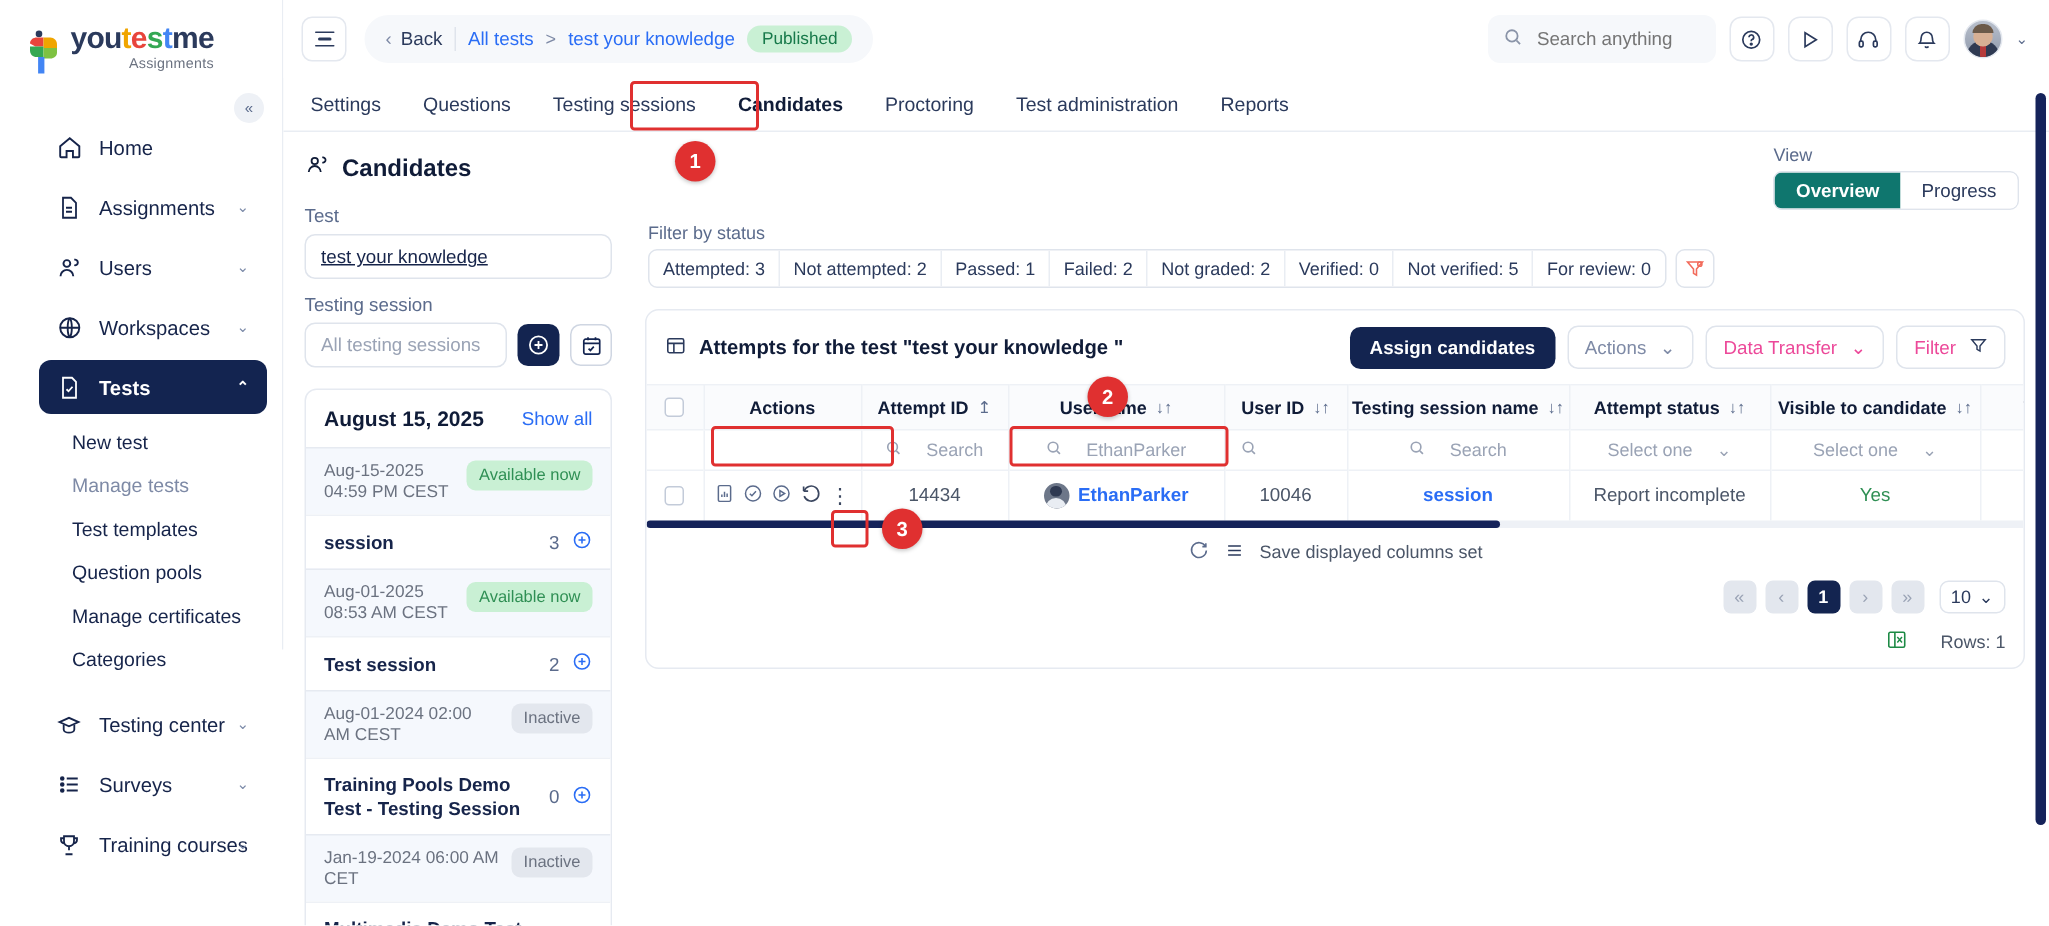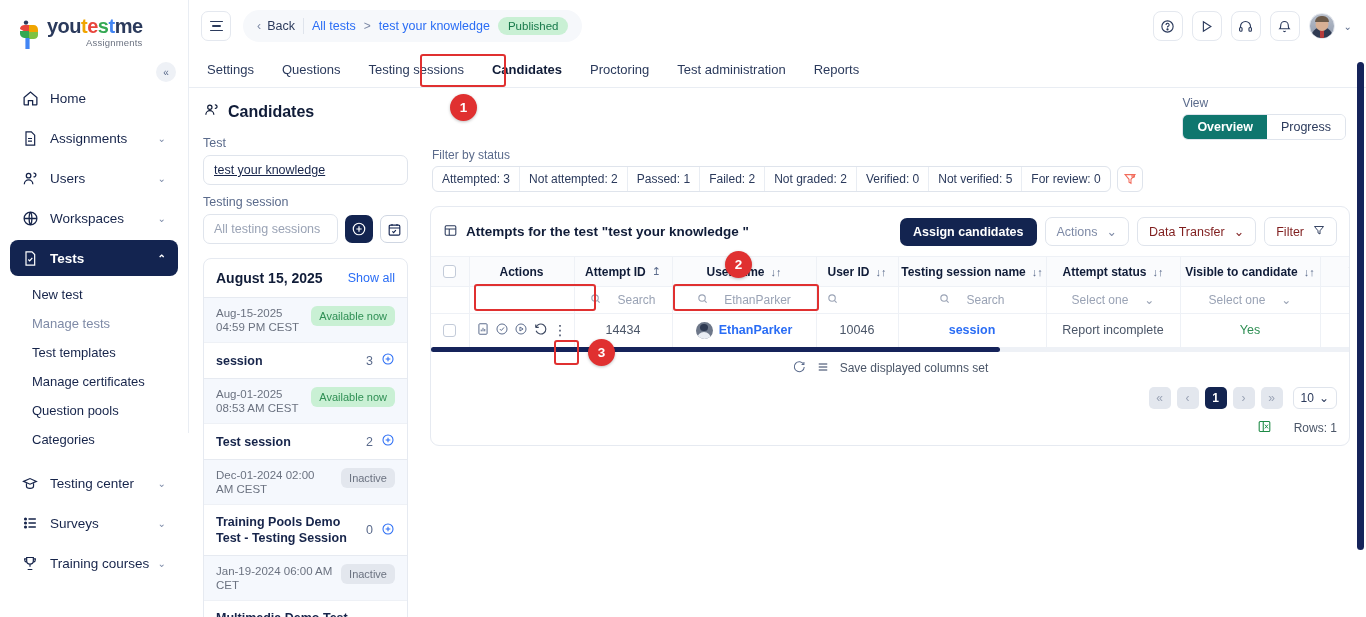--- a/index.html
+++ b/index.html
@@ -22,21 +22,21 @@
   .logo-word { font-size:20px; font-weight:bold; letter-spacing:-.5px; line-height:20px;}
   .logo-word .y{color:#2b3a5c}
   .logo-word .t1{color:#f0a500}.logo-word .e{color:#e8453c}.logo-word .s{color:#34a853}
   .logo-word .t2{color:#4285f4}.logo-word .m{color:#2b3a5c}
   .logo-sub { font-size:9.5px; color:#6b7280; text-align:right; margin-top:1px; letter-spacing:.2px;}
   .collapse-btn {
     position:absolute; right:12px; top:62px; width:20px; height:20px; border-radius:50%;
     background:#eef1f6; color:#5b6b8c; font-size:10px; display:flex; align-items:center; justify-content:center;
     cursor:pointer;
   }
-  .nav { margin-top:24px; }
+  .nav { margin-top:24px;margin-left:16px; }
   .nav-item {
     display:flex; align-items:center; height:36px; margin:4px 10px; padding:0 10px;
     border-radius:8px; color:#16244a; font-size:13.5px; cursor:pointer; position:relative;
   }
   .nav-item .ic { width:20px; height:20px; flex:0 0 20px; margin-right:10px; display:flex; align-items:center; justify-content:center;}
   .nav-item.active { background:#132450; color:#fff; font-weight:bold; }
   .nav-item .chev { position:absolute; right:12px; font-size:10px; color:#7b8aa8; }
   .nav-item.active .chev { color:#fff; }
   .sub-item { padding:0 10px 0 22px; height:29px; display:flex; align-items:center;
     font-size:13px; color:#16244a; cursor:pointer; margin:0 10px;}
@@ -146,21 +146,21 @@
   
   .table-card{
     position:absolute; left:8px; top:118px; right:16px;
     border:1px solid #e6eaf1; border-radius:9px; background:#fff; overflow:hidden;
   }
   .tc-head{ display:flex; align-items:center; padding:10px 12px 10px 12px; gap:10px;}
   .tc-title{ display:flex;align-items:center;gap:8px; font-size:13.5px; font-weight:bold; color:#101c38;}
   .tc-actions{ margin-left:auto; display:flex; align-items:center; gap:8px;}
   .btn-dark{ background:#132450;color:#fff;font-size:12.5px;font-weight:bold;border-radius:7px;padding:7px 13px;cursor:pointer;}
   .btn-out{ background:#fff;border:1px solid #dfe4ec;color:#7e8aa6;font-size:12.5px;border-radius:7px;padding:6px 11px;cursor:pointer;display:flex;align-items:center;gap:9px;}
-  .btn-out.strong{ color:#7f1d1d;}
+  .btn-out.strong{ color:#ec4899;}
   table{ border-collapse:collapse; width:100%; table-layout:fixed;}
   .tbl-scroll{ overflow:hidden; position:relative;}
   th,td{ border-top:1px solid #eef1f6; border-right:1px solid #eef1f6; padding:0; }
   th{ background:#fafbfd; height:30px; font-size:12px; color:#101c38; font-weight:bold; }
   th .thc{ display:flex;align-items:center;justify-content:center;gap:6px; }
   th .srt{ color:#5b6b8c; font-size:11px; font-weight:normal;}
   .filt-row td{ height:27px; background:#fff; }
   .filt{ display:flex;align-items:center;justify-content:center; gap:16px; font-size:12px; color:#9aa3b5;}
   .filt.left{ justify-content:flex-start; padding-left:10px;}
   .data-row td{ height:33px; font-size:12.5px; color:#4b5668; text-align:center;}
@@ -261,22 +261,22 @@
               <path d="M9.5 13.5l2 2 4-4.5"></path>
             </svg>
         </span>
         <span>Tests</span>
         <span class="chev">⌃</span>
       </div>
 
       <div class="sub-item">New test</div>
       <div class="sub-item sel">Manage tests</div>
       <div class="sub-item">Test templates</div>
+      <div class="sub-item">Question pools</div>
       <div class="sub-item">Manage certificates</div>
-      <div class="sub-item">Question pools</div>
       <div class="sub-item">Categories</div>
       <div class="nav-gap"></div>
 
       <div class="nav-item">
         <span class="ic">
           <svg width="18" height="17" viewBox="0 0 24 24" fill="none" stroke="#16244a" stroke-width="1.7">
               <path d="M3 9l9-4 9 4-9 4z"></path>
               <path d="M7 11.5V16c0 1.7 2.2 3 5 3s5-1.3 5-3v-4.5"></path>
             </svg>
         </span>
@@ -323,20 +323,29 @@
           <span>Back</span>
         </span>
         <span class="crumb-sep-line"></span>
         <span class="crumb-link">All tests</span>
         <span class="crumb-arrow">&gt;</span>
         <span class="crumb-link">test your knowledge</span>
         <span class="pill-published">Published</span>
       </div>
 
       <div class="top-right">
+        <div class="search-box">
+          <span>
+            <svg width="13" height="13" viewBox="0 0 24 24" fill="none" stroke="#8a94a8" stroke-width="2.2">
+                <circle cx="11" cy="11" r="7"></circle>
+                <path d="M16.5 16.5 21 21"></path>
+              </svg>
+          </span>
+          <input placeholder="Search anything" style="">
+        </div>
         <div class="ico-btn">
           <svg width="15" height="15" viewBox="0 0 24 24" fill="none" stroke="#2b3a5c" stroke-width="1.8">
               <circle cx="12" cy="12" r="9"></circle>
               <path d="M9.6 9.4a2.5 2.5 0 1 1 3.2 2.4c-.6.2-.8.7-.8 1.3v.4"></path>
               <circle cx="12" cy="16.6" r=".9" fill="#2b3a5c"></circle>
             </svg>
         </div>
         <div class="ico-btn">
           <svg width="15" height="15" viewBox="0 0 24 24" fill="none" stroke="#2b3a5c" stroke-width="1.8">
               <path d="M7 4.5 19 12 7 19.5z"></path>
@@ -448,21 +457,21 @@
               <span>
                 <svg width="14" height="14" viewBox="0 0 24 24" fill="none" stroke="#2a6df5" stroke-width="1.8">
                     <circle cx="12" cy="12" r="8.6"></circle>
                     <path d="M12 8v8M8 12h8"></path>
                   </svg>
               </span>
             </span>
           </div>
 
           <div class="sess-date">
-            <span class="t">Dec-01-2024 02:00 AM CEST</span>
+            <span class="t">Aug-01-2024 02:00 AM CEST</span>
             <span class="chip inact">Inactive</span>
           </div>
           <div class="sess-name">
             <span class="n" style="max-width:150px;">Training Pools Demo Test - Testing Session</span>
             <span class="c">
               <span>0</span>
               <span>
                 <svg width="14" height="14" viewBox="0 0 24 24" fill="none" stroke="#2a6df5" stroke-width="1.8">
                     <circle cx="12" cy="12" r="8.6"></circle>
                     <path d="M12 8v8M8 12h8"></path>

